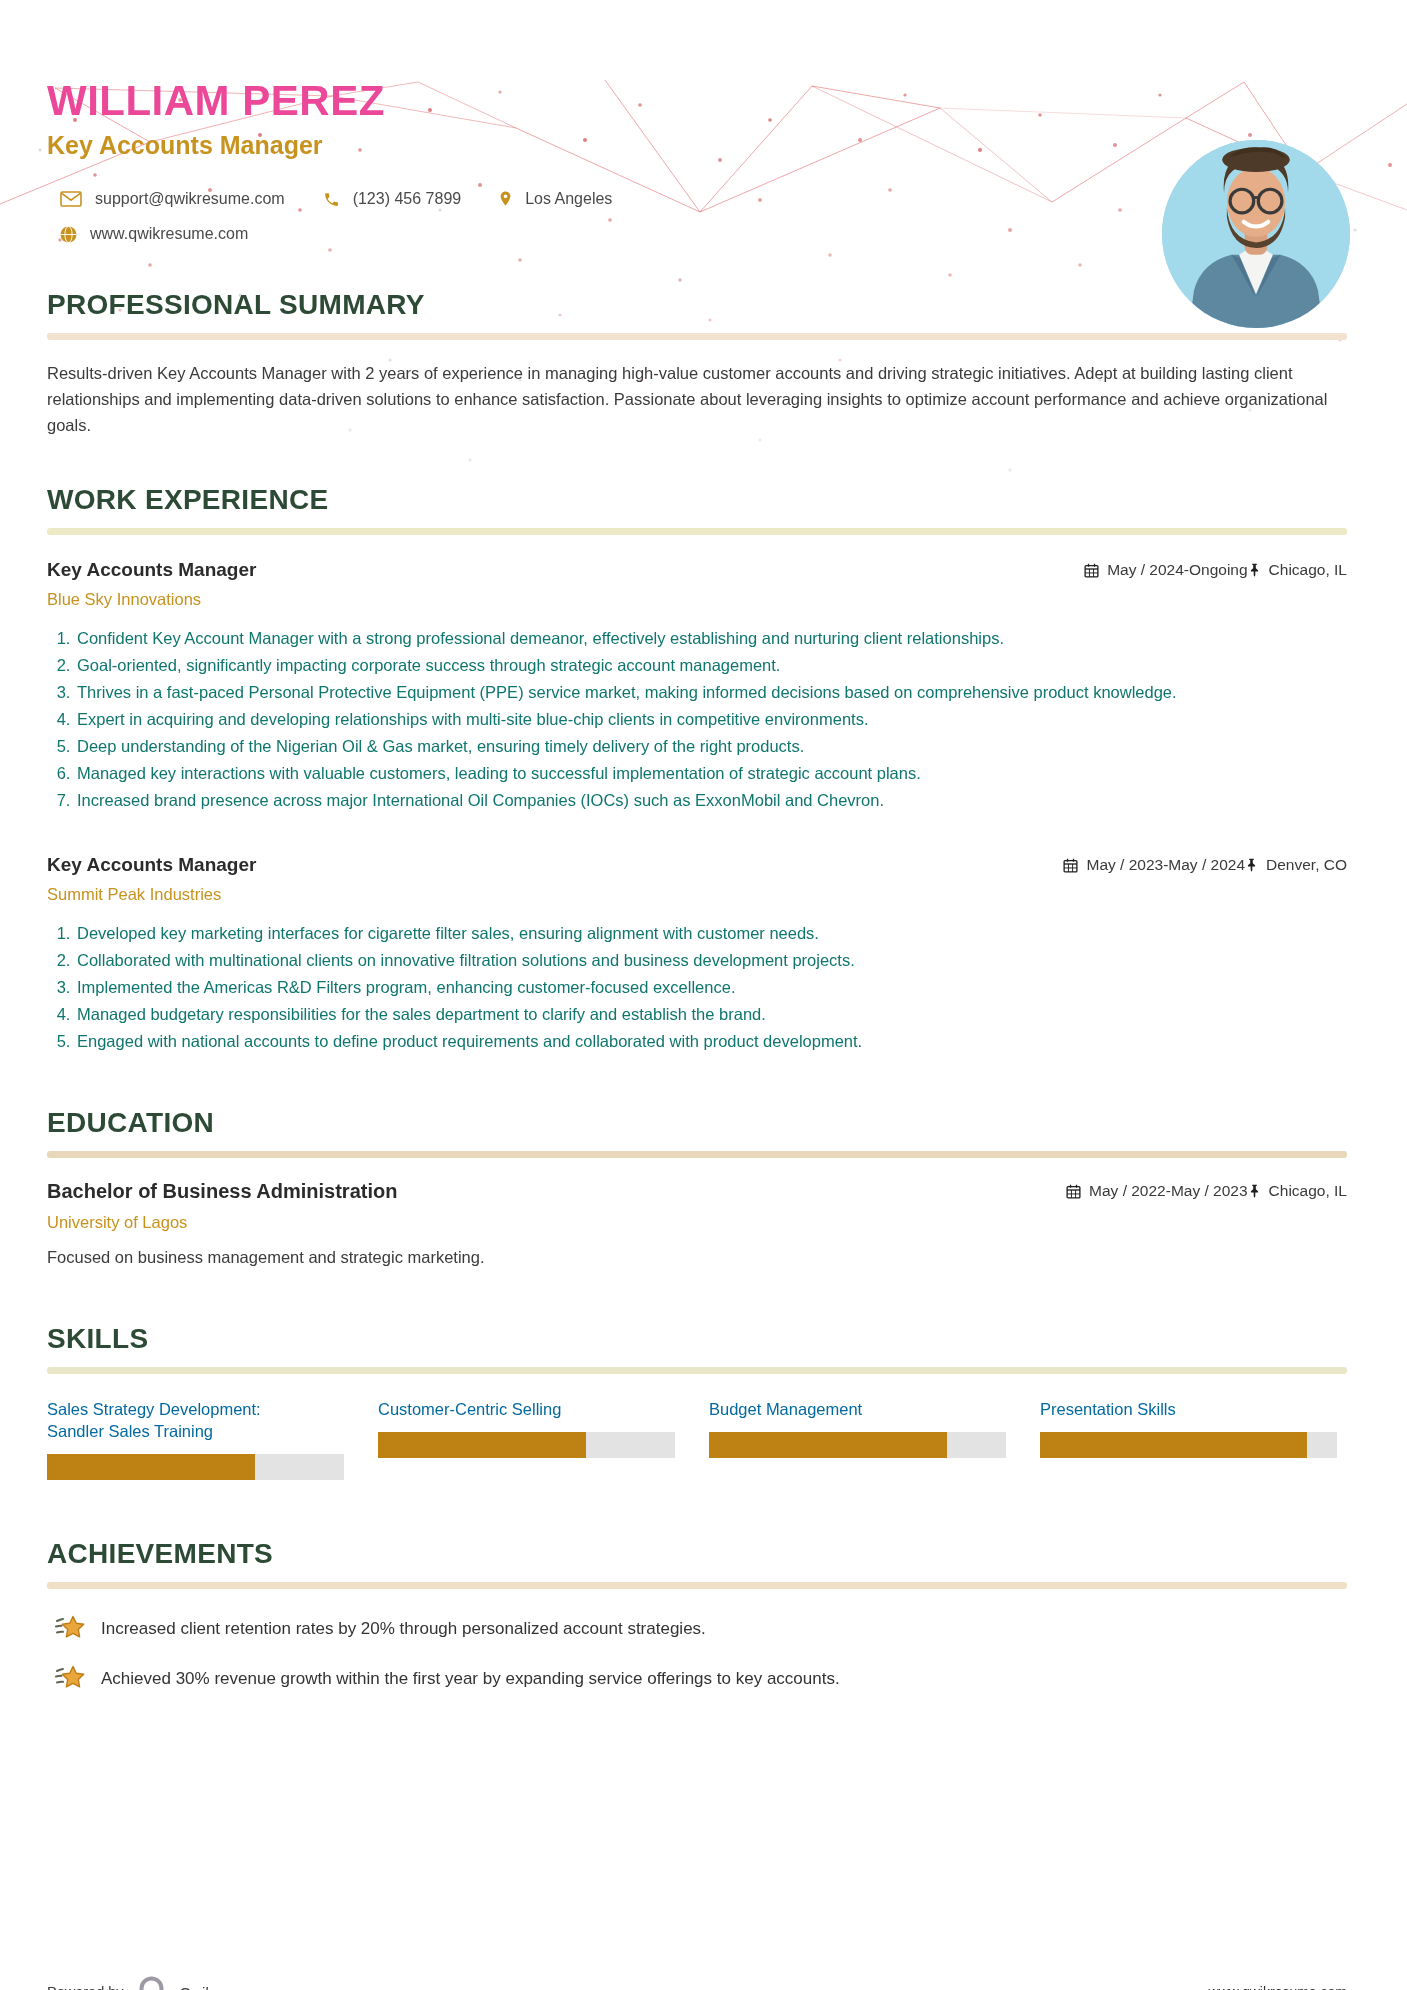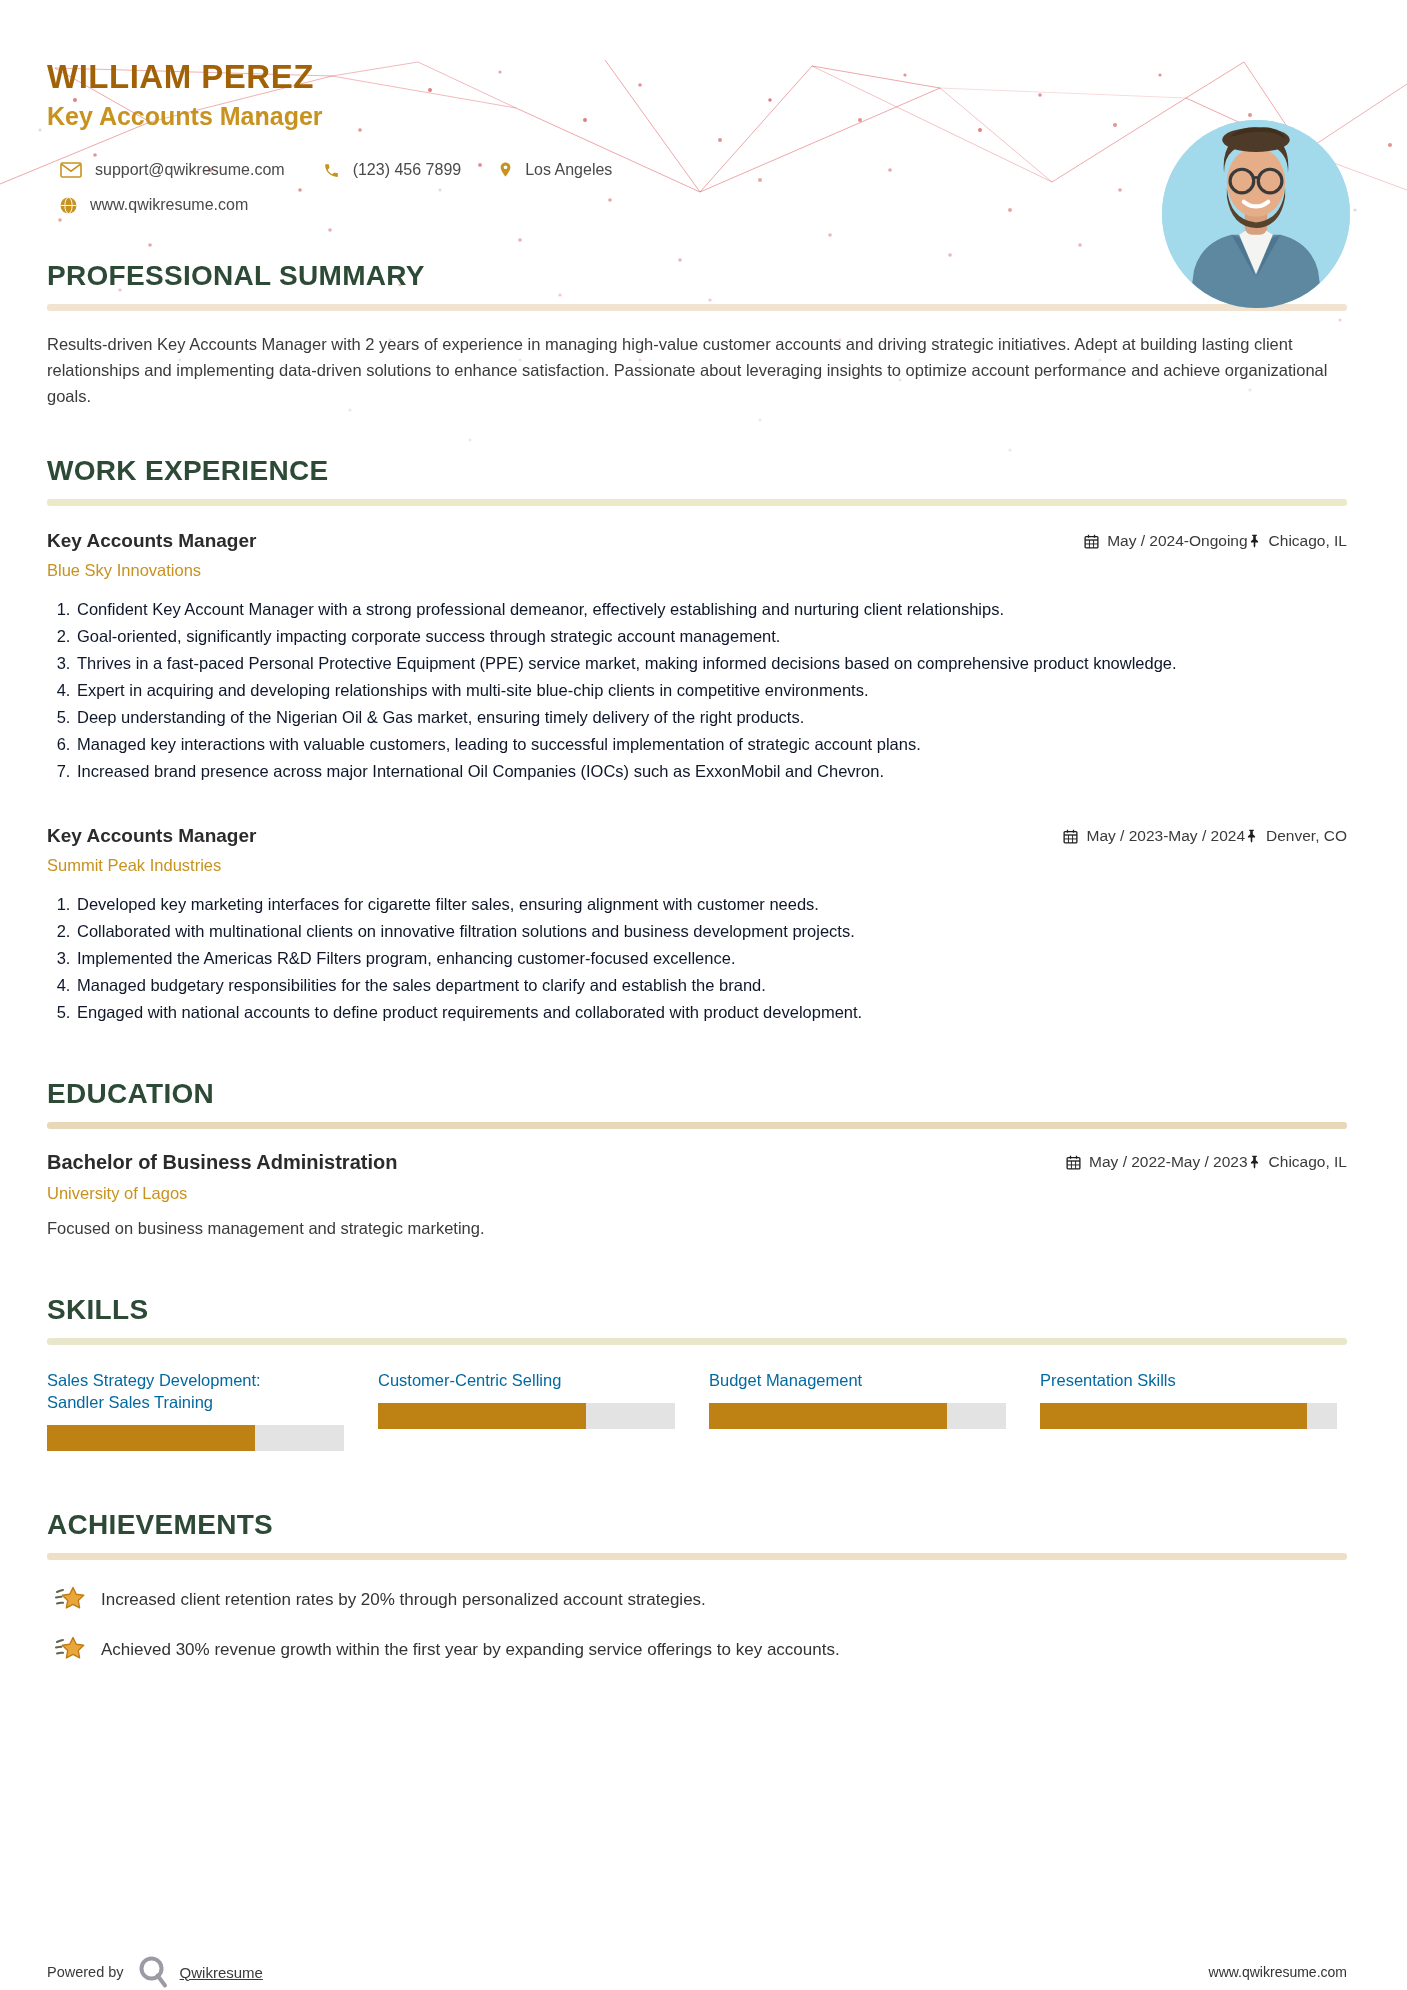--- a/index.html
+++ b/index.html
@@ -10,25 +10,25 @@
     font-family: "Liberation Sans", sans-serif;
     overflow: hidden;
     position: relative;
   }
   .page { position: relative; width: 1407px; height: 1990px; background: #fff; }
   .mesh { position: absolute; top: 0; left: 0; z-index: 0; pointer-events: none; }
   .content { position: relative; z-index: 1; padding: 0 60px 0 47px; }
 
   
   .name {
-    margin-top: 60px;
-    font-size: 33px;
+    margin-top: 80px;
+    font-size: 42px;
     font-weight: 700;
     letter-spacing: 0.5px;
-    color: #a16207;
+    color: #ec4899;
     line-height: 1.0;
   }
   .subtitle {
     margin-top: 9px;
     font-size: 25px;
     font-weight: 700;
     color: #C8921F;
   }
   .contact-row {
     display: flex;
@@ -83,21 +83,21 @@
   .job-title { font-size: 19px; font-weight: 700; color: #2B2B2B; }
   .job-company { margin-top: 9px; font-size: 16.5px; color: #C8921F; }
   .job-meta { display: flex; align-items: flex-end; padding-top: 2px; }
   .meta-line { display: flex; align-items: center; font-size: 15.5px; color: #3A3A3A; }
   .meta-line .ico { display: inline-flex; margin-right: 8px; }
   ol.bullets {
     margin-top: 16px;
     padding-left: 28px;
     font-size: 16.5px;
     line-height: 27px;
-    color: #0f172a;
+    color: #0f766e;
   }
   ol.bullets li { padding-left: 2px; }
 
   
   .edu-entry { margin-top: 22px; }
   .edu-degree { font-size: 20px; font-weight: 700; color: #2B2B2B; }
   .edu-school { margin-top: 10px; font-size: 16.5px; color: #C8921F; }
   .edu-desc { margin-top: 16px; font-size: 16.5px; color: #3B3B3B; }
 
   

